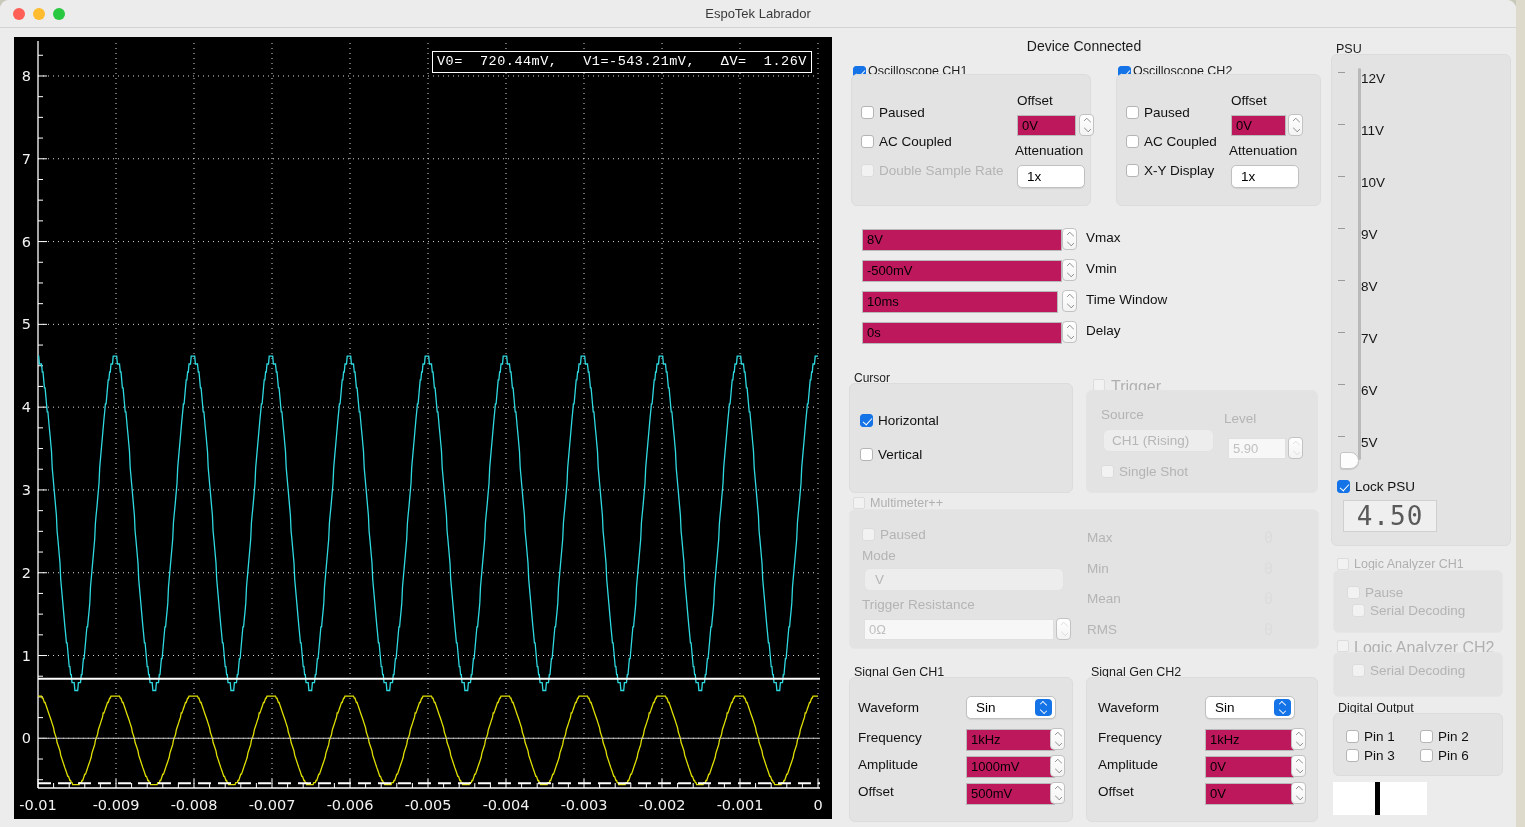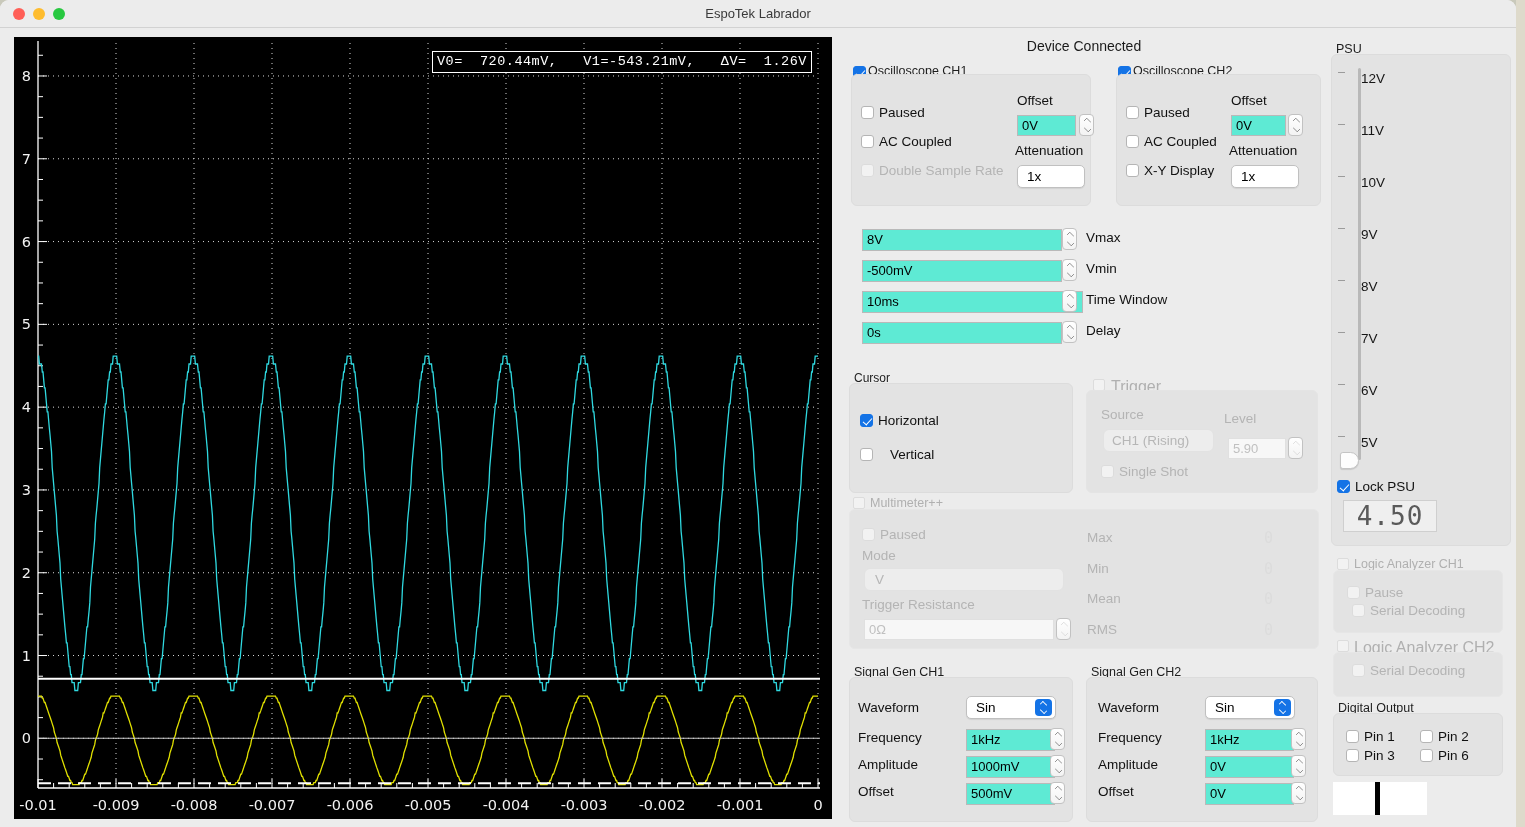--- a/index.html
+++ b/index.html
@@ -78,21 +78,21 @@
   .cbx.on::after {
     content: ""; position: absolute; left: 4px; top: 1px;
     width: 4px; height: 8px; border: solid #fff;
     border-width: 0 1.8px 1.8px 0; transform: rotate(42deg);
   }
   .cbx.dim { border-color: #dcdcdc; background: #f2f2f2; }
   .cbx.sq { border-radius: 2px; }
 
   .tfield {
     position: absolute; height: 21px;
-    background: #5eead4; border: 1px solid #b9b9b9;
+    background: #be185d; border: 1px solid #b9b9b9;
     font-size: 13px; color: #000; line-height: 19px; padding-left: 4px;
     overflow: hidden; white-space: nowrap;
   }
   .tfield.dim { color: #c0c0c0; border-color: #e0e0e0; background: #f7f7f7; }
 
   .stepper {
     position: absolute; width: 15px; height: 22px;
     background: linear-gradient(#ffffff,#f3f3f3);
     border: 1px solid #c2c2c2; border-radius: 4px;
   }
@@ -361,34 +361,34 @@
   <div class="lbl" style="left:1229px;top:143px;">Attenuation</div>
   <div class="popup" style="left:1231px;top:165px;width:68px;">1x</div>
 
   <div id="range-rows">
       <div class="tfield" style="left:862px;top:229px;width:200px;height:22px;">8V</div>
       <div class="stepper" style="left:1062px;top:228px;"></div>
       <div class="lbl" style="left:1086px;top:230px;">Vmax</div>
       <div class="tfield" style="left:862px;top:260px;width:200px;height:22px;">-500mV</div>
       <div class="stepper" style="left:1062px;top:259px;"></div>
       <div class="lbl" style="left:1086px;top:261px;text-align:right;">Vmin</div>
-      <div class="tfield" style="left:862px;top:291px;width:221px;height:22px;">10ms</div>
+      <div class="tfield" style="left:862px;top:291px;width:196px;height:22px;">10ms</div>
       <div class="stepper" style="left:1062px;top:290px;"></div>
       <div class="lbl" style="left:1086px;top:292px;">Time Window</div>
       <div class="tfield" style="left:862px;top:322px;width:200px;height:22px;">0s</div>
       <div class="stepper" style="left:1062px;top:321px;"></div>
       <div class="lbl" style="left:1086px;top:323px;">Delay</div>
     </div>
 
   <div class="glabel" style="left:852px;top:371px;font-size:12px;">Cursor</div>
   <div class="gbox" style="left:849px;top:383px;width:224px;height:110px;"></div>
   <div class="cbx on" style="left:860px;top:414px;"></div>
   <div class="lbl" style="left:878px;top:413px;">Horizontal</div>
   <div class="cbx" style="left:860px;top:448px;"></div>
-  <div class="lbl" style="left:878px;top:447px;margin-left:12px;">Vertical</div>
+  <div class="lbl" style="left:878px;top:447px;">Vertical</div>
 
   <div class="cbx sq dim" style="left:1093px;top:379px;width:12px;height:12px;"></div>
   <div class="glabel dim" style="left:1109px;top:378px;font-size:16px;">Trigger</div>
   <div class="gbox" style="left:1086px;top:390px;width:232px;height:103px;border-color:#e4e4e4;"></div>
   <div class="lbl dim" style="left:1101px;top:407px;">Source</div>
   <div class="popup flat" style="left:1103px;top:429px;width:111px;height:23px;padding-left:8px;">CH1 (Rising)</div>
   <div class="lbl dim" style="left:1224px;top:411px;">Level</div>
   <div class="tfield dim" style="left:1228px;top:438px;width:58px;">5.90</div>
   <div class="stepper dim" style="left:1288px;top:437px;"></div>
   <div class="cbx dim" style="left:1101px;top:465px;"></div>

